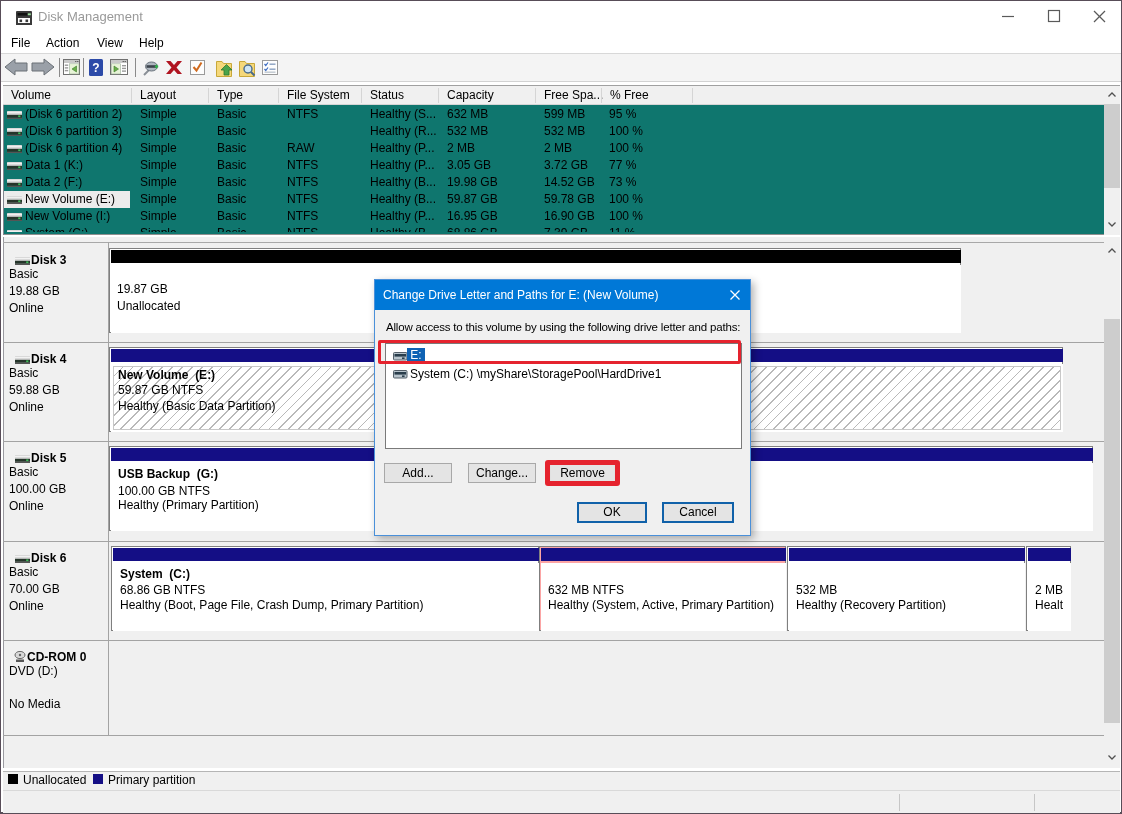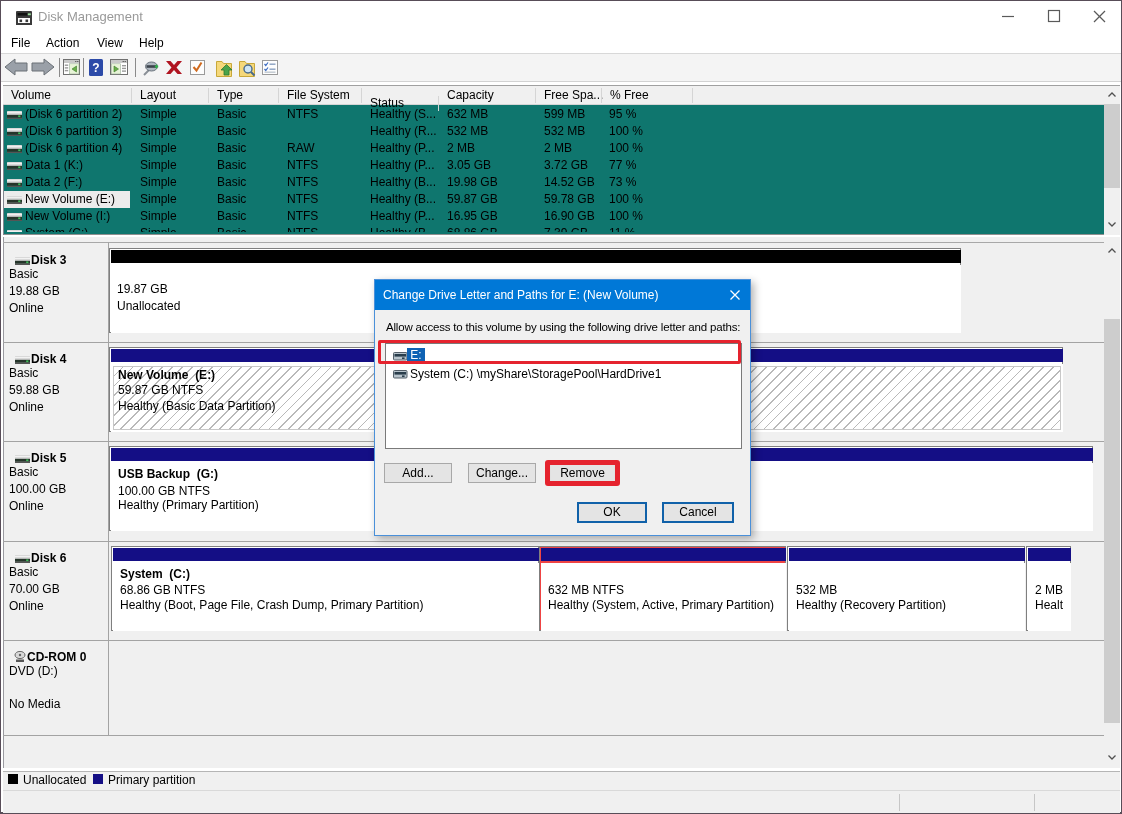--- a/index.html
+++ b/index.html
@@ -132,21 +132,21 @@
       </div>
     <div class="abs hdr" style="left:129px;width:77px;">
         <span>Layout</span>
       </div>
     <div class="abs hdr" style="left:206px;width:70px;">
         <span>Type</span>
       </div>
     <div class="abs hdr" style="left:276px;width:83px;">
         <span>File System</span>
       </div>
-    <div class="abs hdr" style="left:359px;width:77px;margin-top:8px;">
+    <div class="abs hdr" style="left:359px;width:77px;">
         <span>Status</span>
       </div>
     <div class="abs hdr" style="left:436px;width:97px;">
         <span>Capacity</span>
       </div>
     <div class="abs hdr" style="left:533px;width:66px;">
         <span>Free Spa...</span>
       </div>
     <div class="abs hdr" style="left:599px;width:91px;">
         <span>% Free</span>
@@ -388,21 +388,21 @@
         </div>
       </div>
     <div class="abs" style="left:108px;top:309px;width:428px;height:85px;border:1px solid #7f7f7f;background:#fff;">
         <div class="abs" style="left:1px;top:1px;width:426px;height:13px;background:#140e85;"></div>
         <div class="abs" style="left:1px;top:16px;width:426px;height:68px;background:#fff;overflow:hidden;">
           <div class="abs" style="left:7px;top:4px;font-weight:bold;white-space:nowrap;">System&nbsp; (C:)</div>
           <div class="abs" style="left:7px;top:20px;white-space:nowrap;">68.86 GB NTFS</div>
           <div class="abs" style="left:7px;top:35px;white-space:nowrap;">Healthy (Boot, Page File, Crash Dump, Primary Partition)</div>
         </div>
       </div>
-    <div class="abs" style="left:536px;top:309px;width:247px;height:85px;border:1px solid #7f7f7f;background:#ef4444;">
+    <div class="abs" style="left:536px;top:309px;width:247px;height:85px;border:1px solid #7f7f7f;background:#fca5a5;">
         <div class="abs" style="left:1px;top:1px;width:245px;height:13px;background:#140e85;"></div>
         <div class="abs" style="left:1px;top:16px;width:245px;height:68px;background:#fff;overflow:hidden;">
           <div class="abs" style="left:7px;top:20px;white-space:nowrap;">632 MB NTFS</div>
           <div class="abs" style="left:7px;top:35px;white-space:nowrap;">Healthy (System, Active, Primary Partition)</div>
         </div>
       </div>
     <div class="abs" style="left:784px;top:309px;width:238px;height:85px;border:1px solid #7f7f7f;background:#fff;">
         <div class="abs" style="left:1px;top:1px;width:236px;height:13px;background:#140e85;"></div>
         <div class="abs" style="left:1px;top:16px;width:236px;height:68px;background:#fff;overflow:hidden;">
           <div class="abs" style="left:7px;top:20px;white-space:nowrap;">532 MB</div>

